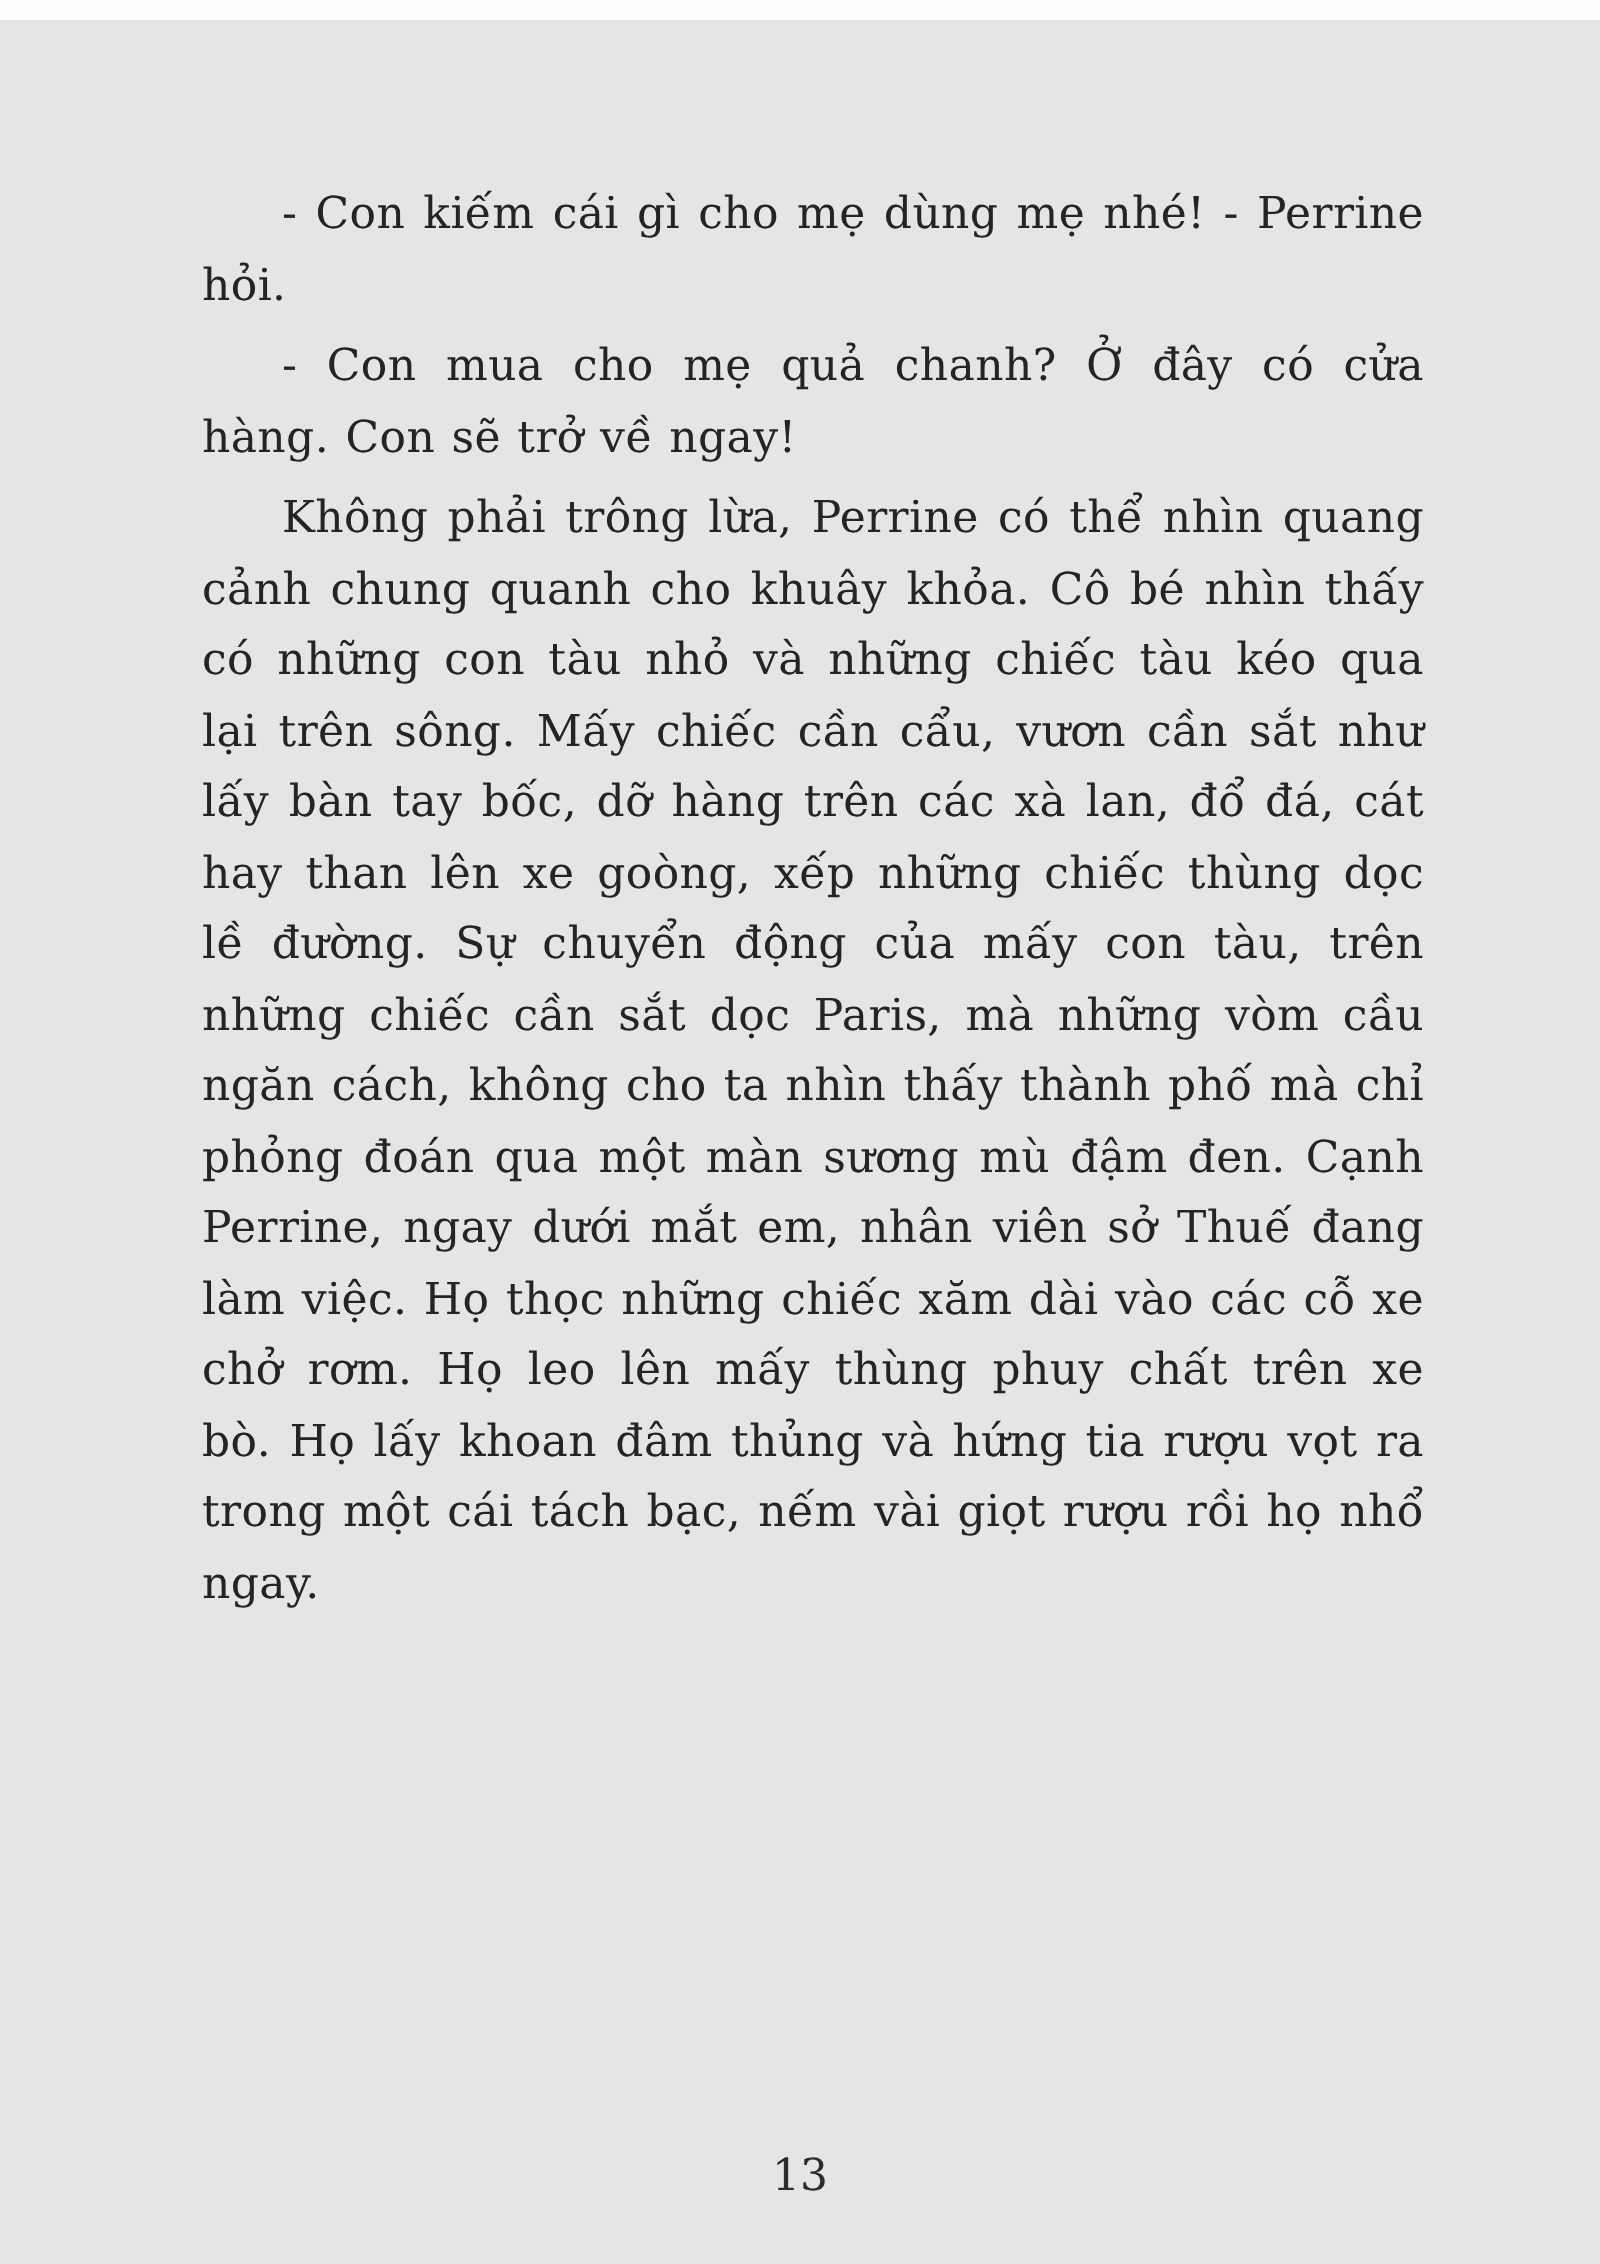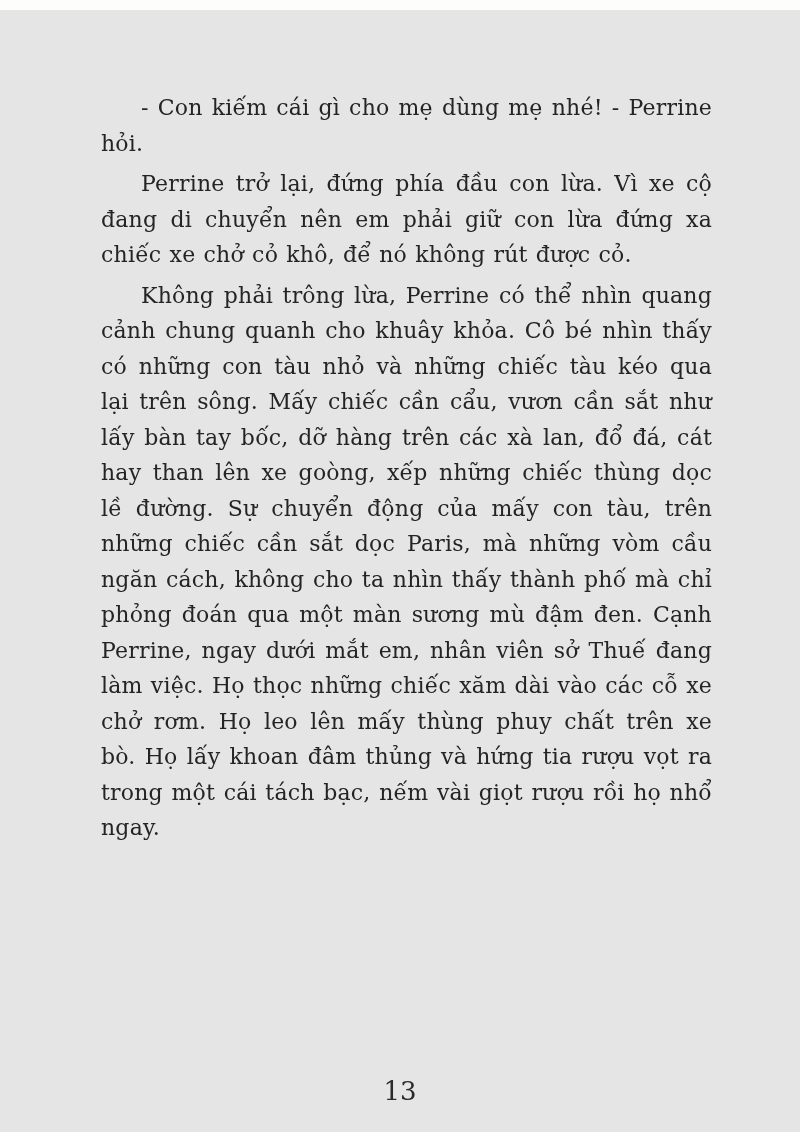--- a/index.html
+++ b/index.html
@@ -39,28 +39,28 @@
     letter-spacing: 0.2px;
     word-spacing: 1px;
     color: #242426;
   }
   .page-number {
     position: absolute;
     top: 1066px;
     left: 0;
     width: 800px;
     text-align: center;
-    font-size: 26px;
+    font-size: 22px;
     color: #2b2b2d;
   }
 </style>
 </head>
 <body>
 
 <div class="page-frame">
   <div class="text-block">
     <p>- Con kiếm cái gì cho mẹ dùng mẹ nhé! - Perrine hỏi.</p>
-    <p>Perrine trở lại, đứng phía đầu con lừa. Vì xe cộ đang di chuyển nên em phải giữ con lừa đứng xa chiếc xe chở cỏ khô, để nó không rút được cỏ.</p>
+    <p>- Con mua cho mẹ quả chanh? Ở đây có cửa hàng. Con sẽ trở về ngay!</p>
     <p>Không phải trông lừa, Perrine có thể nhìn quang cảnh chung quanh cho khuây khỏa. Cô bé nhìn thấy có những con tàu nhỏ và những chiếc tàu kéo qua lại trên sông. Mấy chiếc cần cẩu, vươn cần sắt như lấy bàn tay bốc, dỡ hàng trên các xà lan, đổ đá, cát hay than lên xe goòng, xếp những chiếc thùng dọc lề đường. Sự chuyển động của mấy con tàu, trên những chiếc cần sắt dọc Paris, mà những vòm cầu ngăn cách, không cho ta nhìn thấy thành phố mà chỉ phỏng đoán qua một màn sương mù đậm đen. Cạnh Perrine, ngay dưới mắt em, nhân viên sở Thuế đang làm việc. Họ thọc những chiếc xăm dài vào các cỗ xe chở rơm. Họ leo lên mấy thùng phuy chất trên xe bò. Họ lấy khoan đâm thủng và hứng tia rượu vọt ra trong một cái tách bạc, nếm vài giọt rượu rồi họ nhổ ngay.</p>
 
   </div>
   <div class="page-number">13</div>
 </div>
 
 </body></html>

